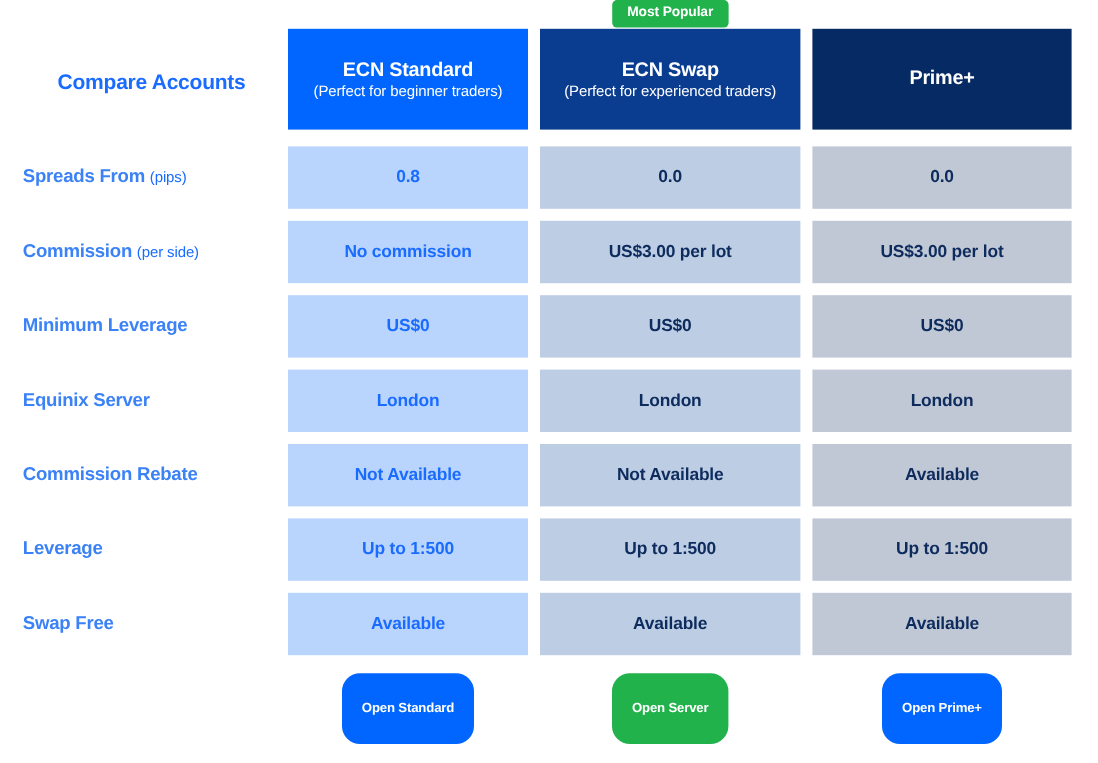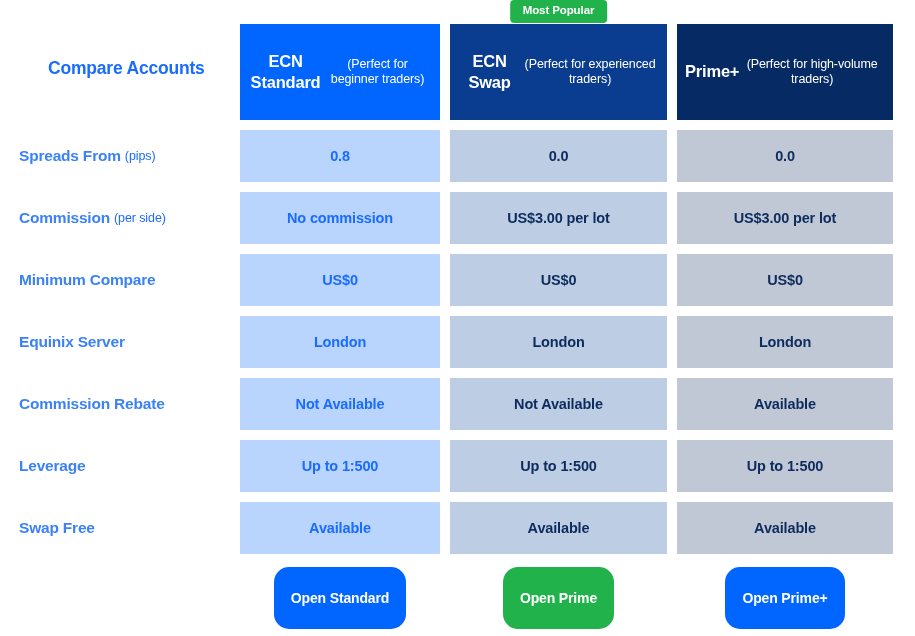--- a/index.html
+++ b/index.html
@@ -46,24 +46,24 @@
     color: #1a6cff;
     font-size: 17.5px;
     font-weight: bold;
     letter-spacing: -0.2px;
     line-height: 1.2;
     margin-left: 29px;
   }
 
   .plan-head {
     position: relative;
-    height: 96px;
+    height: 84px;
     margin-top: 24px;
     display: flex;
-    flex-direction: row;
+    flex-direction: column;
     align-items: center;
     justify-content: center;
     box-sizing: border-box;
     padding: 10px 8px;
     color: #ffffff;
     text-align: center;
   }
   .plan-head.c1 { grid-column: 2; background: #0066ff; }
   .plan-head.c2 { grid-column: 4; background: #0a3d8f; }
   .plan-head.c3 { grid-column: 6; background: #062a63; }
@@ -154,21 +154,21 @@
   }
   .cta-wrap.c1 { grid-column: 2; }
   .cta-wrap.c2 { grid-column: 4; }
   .cta-wrap.c3 { grid-column: 6; }
 
   .cta-btn {
     border: none;
     border-radius: 15px;
     color: #ffffff;
     font-family: "Liberation Sans", sans-serif;
-    font-size: 14px;
+    font-size: 11px;
     font-weight: bold;
     letter-spacing: -0.15px;
     padding: 24px 17px;
     cursor: pointer;
     white-space: nowrap;
     line-height: 1;
   }
   .cta-btn.blue { background: #0066ff; }
   .cta-btn.green { background: #22b24c; }
 </style>
@@ -190,41 +190,40 @@
 
     <div class="plan-head c2">
       <span class="badge">Most Popular</span>
       <span class="plan-name">ECN Swap</span>
       <span class="plan-sub">(Perfect for experienced traders)</span>
     </div>
 
     <div class="plan-head c3">
 
       <span class="plan-name">Prime+</span>
-      <span class="plan-sub">(Perfect for high-volume traders)</span>
     </div>
 
     <div class="row-label">
       <span class="lbl">Spreads From</span>
       <span class="lbl-note">(pips)</span>
     </div>
     <div class="cell c1">0.8</div>
     <div class="cell c2">0.0</div>
     <div class="cell c3">0.0</div>
 
     <div class="row-label">
       <span class="lbl">Commission</span>
       <span class="lbl-note">(per side)</span>
     </div>
     <div class="cell c1">No commission</div>
     <div class="cell c2">US$3.00 per lot</div>
     <div class="cell c3">US$3.00 per lot</div>
 
     <div class="row-label">
-      <span class="lbl">Minimum Compare</span>
+      <span class="lbl">Minimum Leverage</span>
 
     </div>
     <div class="cell c1">US$0</div>
     <div class="cell c2">US$0</div>
     <div class="cell c3">US$0</div>
 
     <div class="row-label">
       <span class="lbl">Equinix Server</span>
 
     </div>
@@ -254,20 +253,20 @@
     </div>
     <div class="cell c1">Available</div>
     <div class="cell c2">Available</div>
     <div class="cell c3">Available</div>
 
     <div class="cta-spacer"></div>
     <div class="cta-wrap c1">
       <button class="cta-btn blue">Open Standard</button>
     </div>
     <div class="cta-wrap c2">
-      <button class="cta-btn green">Open Prime</button>
+      <button class="cta-btn green">Open Server</button>
     </div>
     <div class="cta-wrap c3">
       <button class="cta-btn blue">Open Prime+</button>
     </div>
 
   </div>
 </div>
 
 </body></html>

